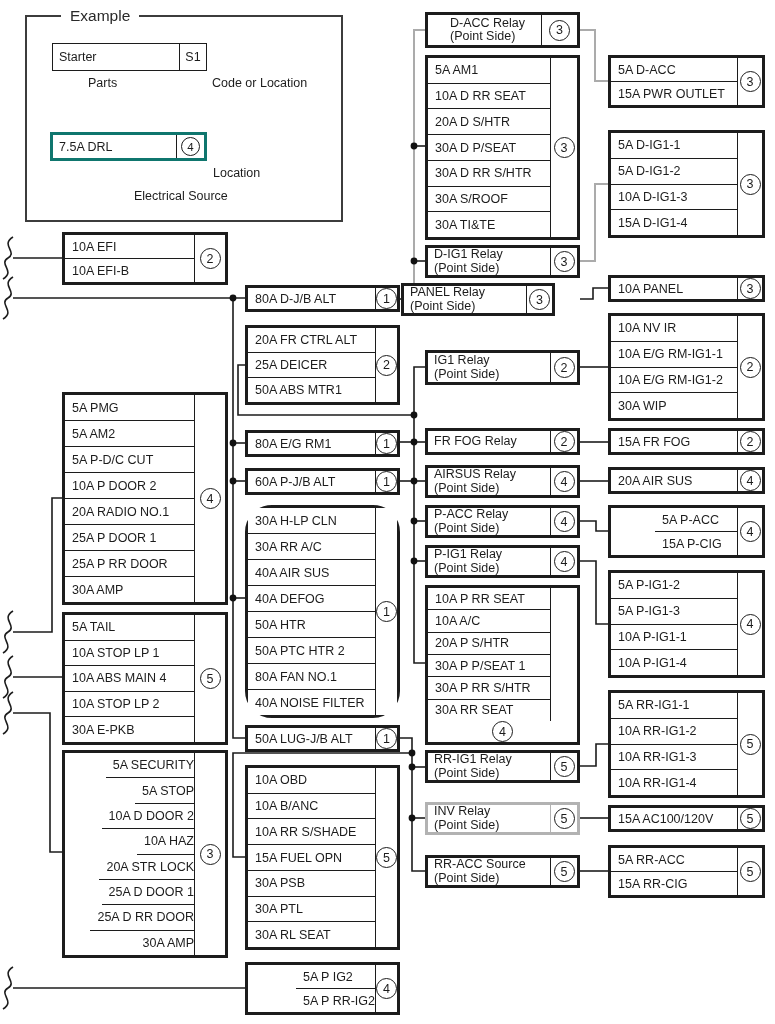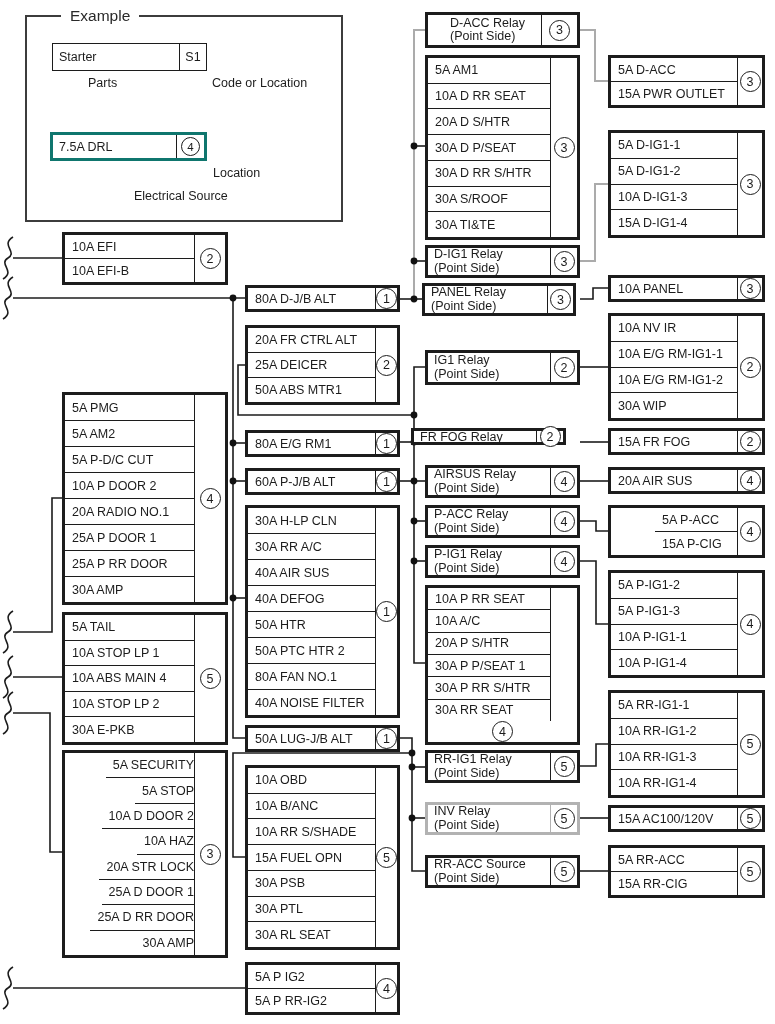--- a/index.html
+++ b/index.html
@@ -194,21 +194,21 @@
         </div>
       </div>
       <div class="box" style="left: 245px; top: 468px; width: 155px; height: 27px;">
         <div class="labels" style="width: 130px;">
           <div class="row">60A P-J/B ALT</div>
         </div>
         <div class="valcol">
           <div class="circ">1</div>
         </div>
       </div>
-      <div class="box" style="left: 245px; top: 505px; width: 155px; height: 213px;">
+      <div class="box" style="left: 245px; top: 505px; width: 155px; height: 213px; border-radius: 27px;">
         <div class="labels" style="width: 130px;">
           <div class="row">30A H-LP CLN</div>
           <div class="row">30A RR A/C</div>
           <div class="row">40A AIR SUS</div>
           <div class="row">40A DEFOG</div>
           <div class="row">50A HTR</div>
           <div class="row">50A PTC HTR 2</div>
           <div class="row">80A FAN NO.1</div>
           <div class="row">40A NOISE FILTER</div>
         </div>
@@ -232,21 +232,21 @@
           <div class="row">15A FUEL OPN</div>
           <div class="row">30A PSB</div>
           <div class="row">30A PTL</div>
           <div class="row">30A RL SEAT</div>
         </div>
         <div class="valcol">
           <div class="circ">5</div>
         </div>
       </div>
       <div class="box" style="left: 245px; top: 962px; width: 155px; height: 53px;">
-        <div class="labels" style="width: 130px;">
+        <div class="labels" style="width: 130px; padding-left: 48px;">
           <div class="row">5A P IG2</div>
           <div class="row">5A P RR-IG2</div>
         </div>
         <div class="valcol">
           <div class="circ">4</div>
         </div>
       </div>
       <div class="box" style="left: 425px; top: 12px; width: 155px; height: 36px;">
         <div class="labels" style="width: 114px; align-items: center;">
           <div class="relaycell">
@@ -276,21 +276,21 @@
         <div class="labels" style="width: 123px;">
           <div class="relaycell">
             <div>D-IG1 Relay</div>
             <div>(Point Side)</div>
           </div>
         </div>
         <div class="valcol">
           <div class="circ">3</div>
         </div>
       </div>
-      <div class="box" style="left: 422px; top: 283px; width: 154px; height: 33px;">
+      <div class="box" style="left: 401px; top: 283px; width: 154px; height: 33px;">
         <div class="labels" style="width: 123px;">
           <div class="relaycell">
             <div>PANEL Relay</div>
             <div>(Point Side)</div>
           </div>
         </div>
         <div class="valcol">
           <div class="circ">3</div>
         </div>
       </div>
@@ -298,21 +298,21 @@
         <div class="labels" style="width: 123px;">
           <div class="relaycell">
             <div>IG1 Relay</div>
             <div>(Point Side)</div>
           </div>
         </div>
         <div class="valcol">
           <div class="circ">2</div>
         </div>
       </div>
-      <div class="box" style="left: 411px; top: 428px; width: 155px; height: 17px;">
+      <div class="box" style="left: 425px; top: 428px; width: 155px; height: 27px;">
         <div class="labels" style="width: 123px;">
           <div class="relaycell">
             <div>FR FOG Relay</div>
           </div>
         </div>
         <div class="valcol">
           <div class="circ">2</div>
         </div>
       </div>
       <div class="box" style="left: 425px; top: 465px; width: 155px; height: 33px;">

